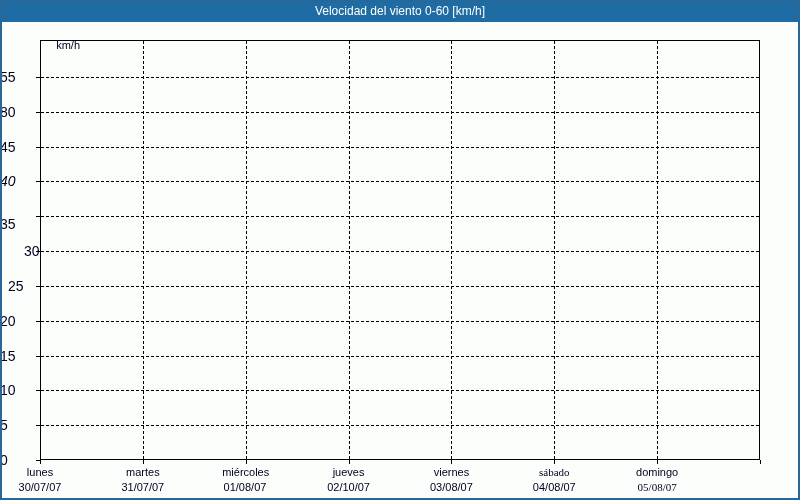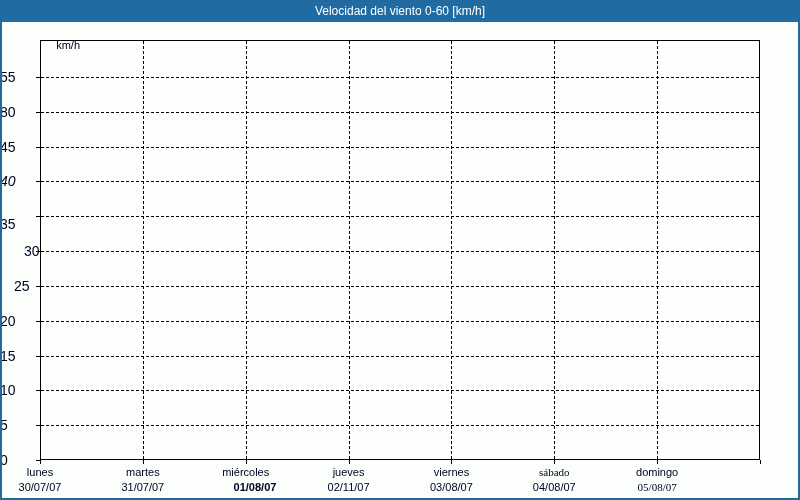--- a/index.html
+++ b/index.html
@@ -110,21 +110,21 @@
       <div class="ytick" style="left: 36px; top: 390.364px; width: 4px;"></div>
       <div class="ylabel" style="left: 0px; top: 384.364px;">10</div>
       <div class="hgrid" style="left: 41px; top: 355.545px; width: 718px;"></div>
       <div class="ytick" style="left: 36px; top: 355.545px; width: 4px;"></div>
       <div class="ylabel" style="left: 0px; top: 349.545px;">15</div>
       <div class="hgrid" style="left: 41px; top: 320.727px; width: 718px;"></div>
       <div class="ytick" style="left: 36px; top: 320.727px; width: 4px;"></div>
       <div class="ylabel" style="left: 0px; top: 314.727px;">20</div>
       <div class="hgrid" style="left: 41px; top: 285.909px; width: 718px;"></div>
       <div class="ytick" style="left: 36px; top: 285.909px; width: 4px;"></div>
-      <div class="ylabel" style="left: 14px; top: 279.909px;">25</div>
+      <div class="ylabel" style="left: 8px; top: 279.909px;">25</div>
       <div class="hgrid" style="left: 41px; top: 251.091px; width: 718px;"></div>
       <div class="ytick" style="left: 36px; top: 251.091px; width: 4px;"></div>
       <div class="ylabel" style="left: 0px; top: 245.091px; padding-left: 24px;">30</div>
       <div class="hgrid" style="left: 41px; top: 216.273px; width: 718px;"></div>
       <div class="ytick" style="left: 36px; top: 216.273px; width: 4px;"></div>
       <div class="ylabel" style="left: 0px; top: 210.273px; margin-top: 8px;">35</div>
       <div class="hgrid" style="left: 41px; top: 181.455px; width: 718px;"></div>
       <div class="ytick" style="left: 36px; top: 181.455px; width: 4px;"></div>
       <div class="ylabel" style="left: 0px; top: 175.455px; font-style: italic;">40</div>
       <div class="hgrid" style="left: 41px; top: 146.636px; width: 718px;"></div>
@@ -148,23 +148,23 @@
       <div class="xtick" style="left: 348.571px; top: 460px; height: 4px;"></div>
       <div class="xtick" style="left: 451.429px; top: 460px; height: 4px;"></div>
       <div class="xtick" style="left: 554.286px; top: 460px; height: 4px;"></div>
       <div class="xtick" style="left: 657.143px; top: 460px; height: 4px;"></div>
       <div class="xtick" style="left: 760px; top: 460px; height: 4px;"></div>
       <div class="day-label" style="left: -20px; top: 466px;">lunes</div>
       <div class="date-label" style="left: -20px; top: 481px;">30/07/07</div>
       <div class="day-label" style="left: 82.8571px; top: 466px;">martes</div>
       <div class="date-label" style="left: 82.8571px; top: 481px;">31/07/07</div>
       <div class="day-label" style="left: 185.714px; top: 466px;">miércoles</div>
-      <div class="date-label" style="left: 195px; top: 481px; font-weight: bold;">01/08/07</div>
+      <div class="date-label" style="left: 185px; top: 481px;">01/08/07</div>
       <div class="day-label" style="left: 288.571px; top: 466px;">jueves</div>
-      <div class="date-label" style="left: 288.571px; top: 481px;">02/11/07</div>
+      <div class="date-label" style="left: 288.571px; top: 481px;">02/10/07</div>
       <div class="day-label" style="left: 391.429px; top: 466px;">viernes</div>
       <div class="date-label" style="left: 391.429px; top: 481px; text-align: center;">03/08/07</div>
       <div class="day-label" style="left: 494.286px; top: 466px; font-family: Liberation Serif, serif;">sábado</div>
       <div class="date-label" style="left: 494.286px; top: 481px; text-align: center;">04/08/07</div>
       <div class="day-label" style="left: 597.143px; top: 466px;">domingo</div>
       <div class="date-label" style="left: 597.143px; top: 481px; font-family: Liberation Serif, serif;">05/08/07</div>
     </div>
 </div>
 
 </body></html>

